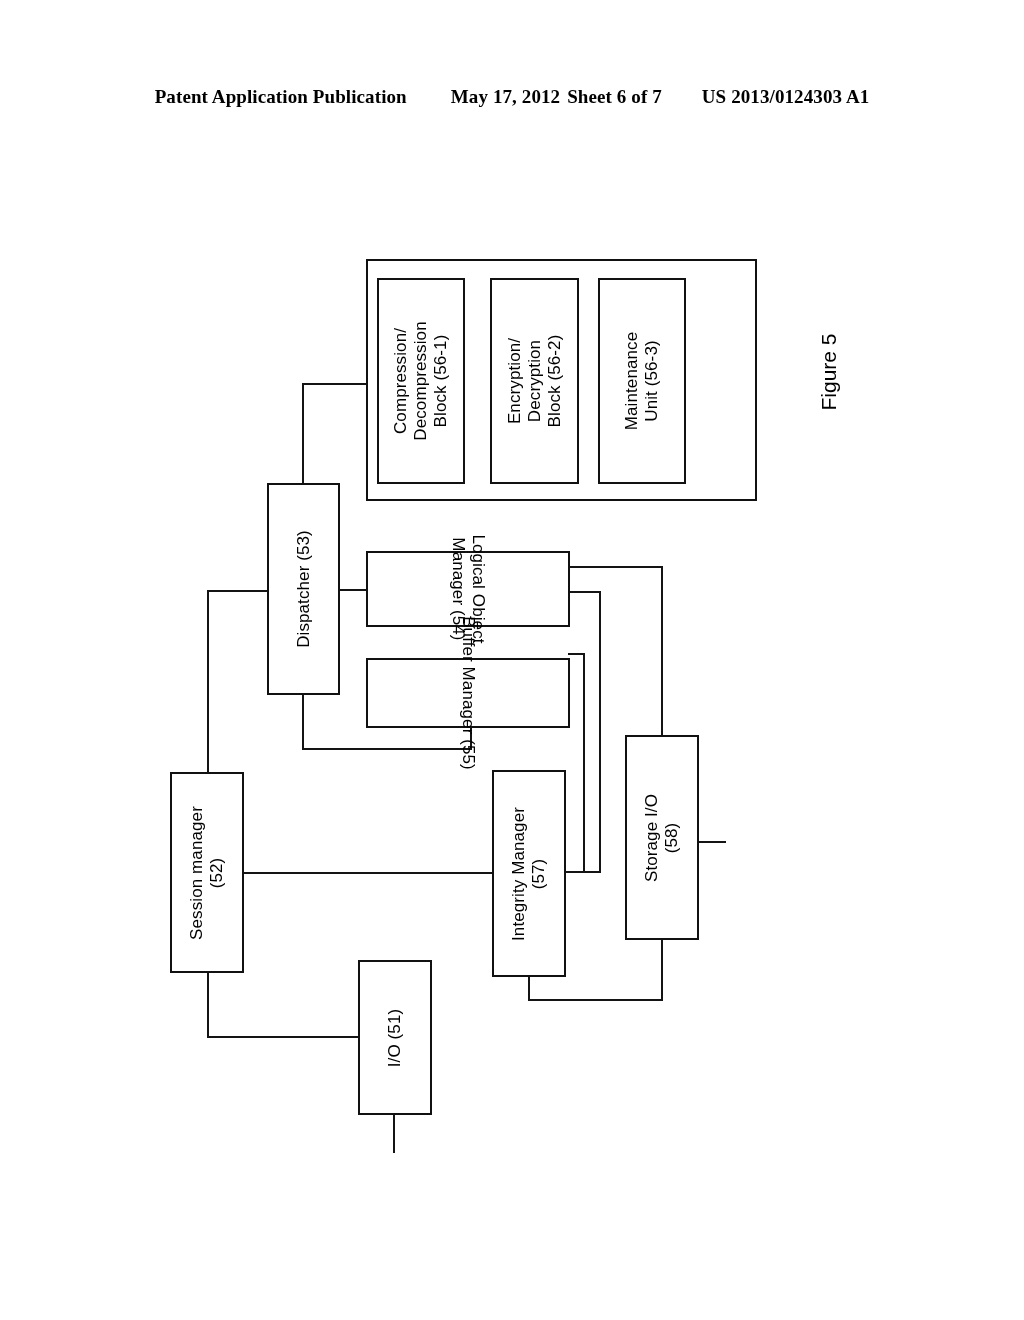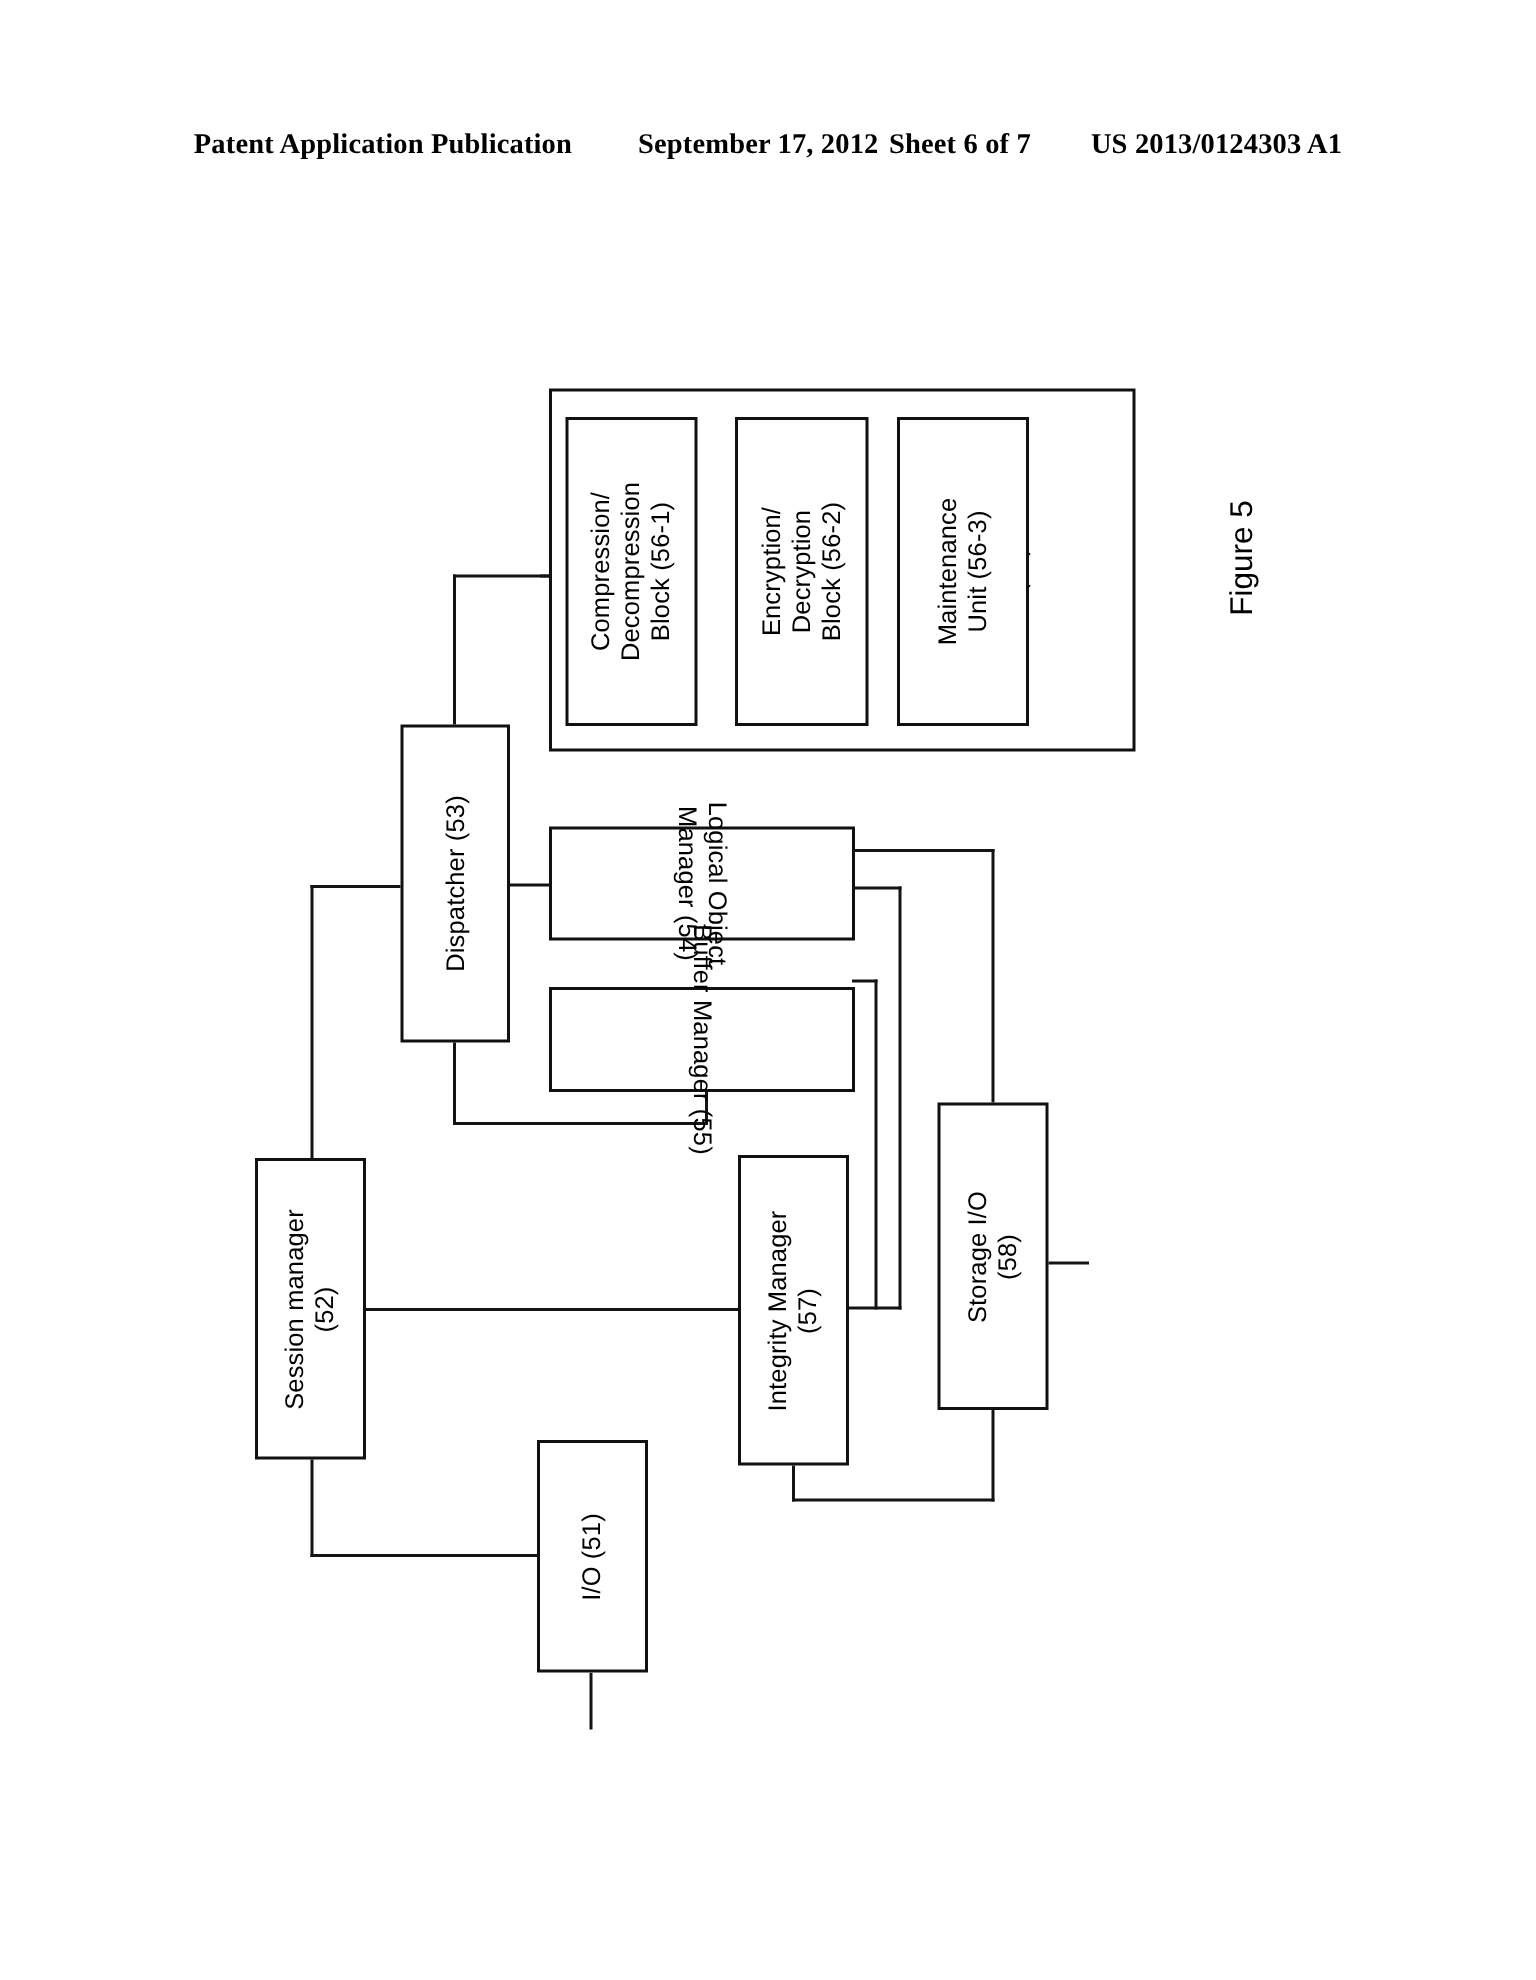--- a/index.html
+++ b/index.html
@@ -107,21 +107,21 @@
     transform: rotate(-90deg);
   }
 </style>
 </head>
 <body>
 
 <div id="page">
 
   <div id="header">
     <span class="seg-title">Patent Application Publication</span>
-    <span class="seg-date">September 17, 2012</span>
+    <span class="seg-date">May 17, 2012</span>
     <span class="seg-sheet">Sheet 6 of 7</span>
     <span class="seg-pub">US 2013/0124303 A1</span>
   </div>
 
   <div id="diagram">
 
     <div class="ln v" style="left:393px; top:1115px; height:38px;"></div>
 
     <div class="ln h" style="left:207px; top:1036px; width:153px;"></div>
     <div class="ln v" style="left:207px; top:971px; height:67px;"></div>

